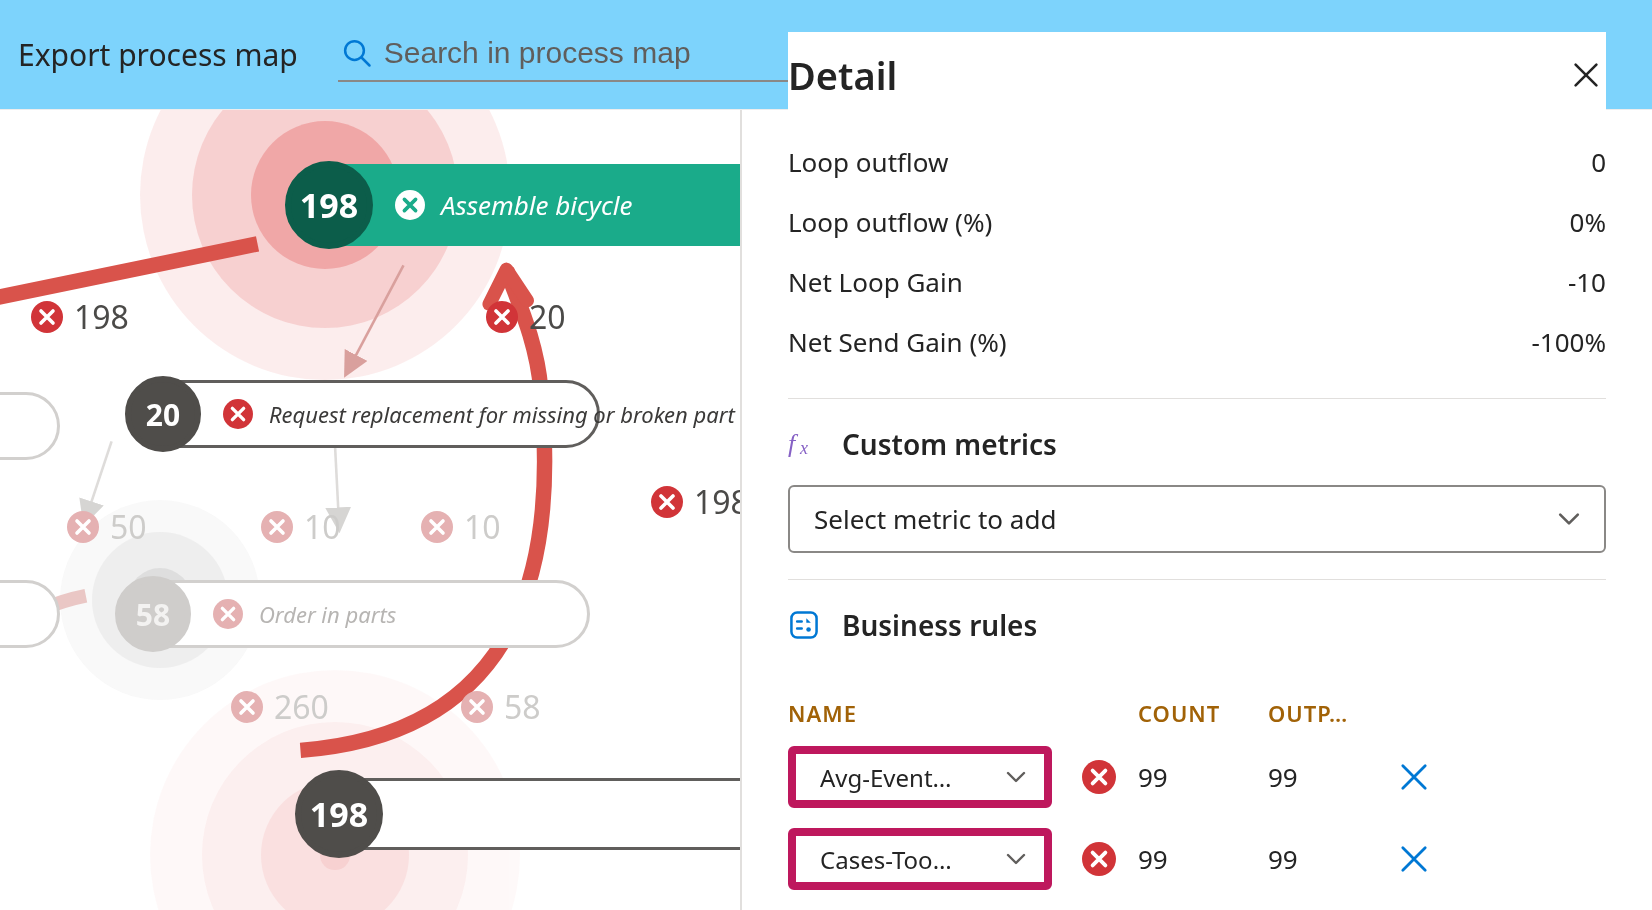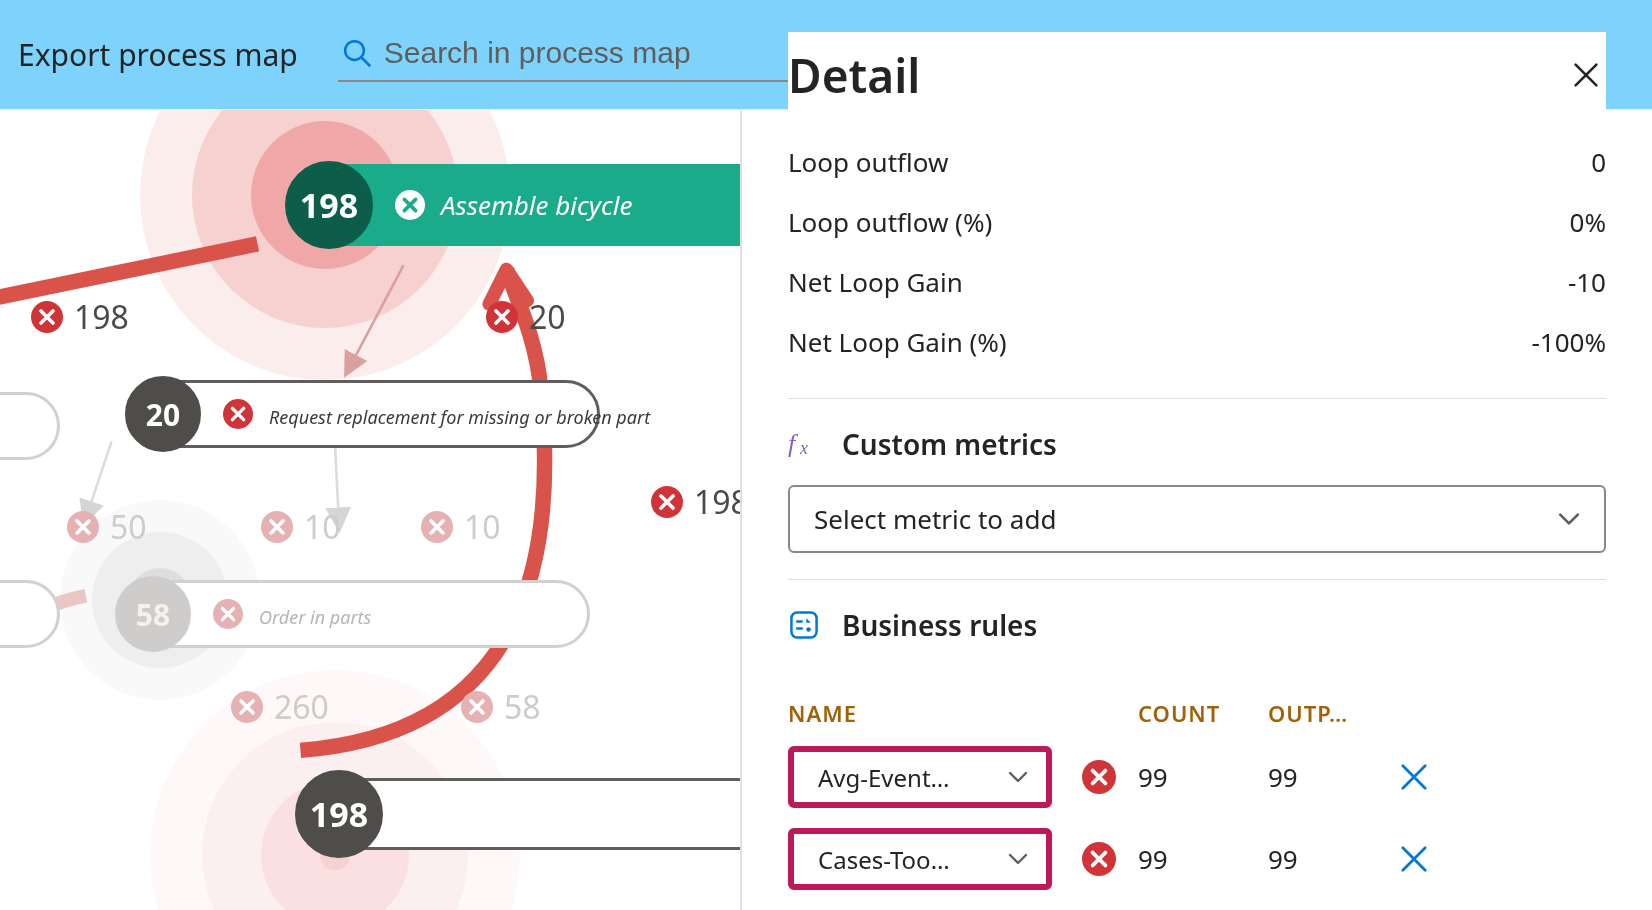--- a/index.html
+++ b/index.html
@@ -137,21 +137,21 @@
     border: 3px solid #d2d0ce;
     color: #b7b5b3;
   }
   .pill.dim .count {
     background: #cfcdcb;
     border: 6px solid #cfcdcb;
     color: #f3f2f1;
   }
   .pill.small { height: 68px; }
   .pill.small .count { width:76px; height:76px; font-size:30px; }
-  .pill.small .body { font-size:18px;align-items:flex-end; }
+  .pill.small .body { font-size:22px;align-items:flex-end; }
   .xicon, .edge-icon {
     width: 30px; height:30px; border-radius:50%;
     display:inline-flex; align-items:center; justify-content:center;
     flex-shrink:0;
   }
   .xicon svg, .edge-icon svg { width:32px; height:32px; display:block; }
   .pill.active .xicon { color:#fff;}
   .pill.active .body { font-size:26px; }
 
   .edge-label {
@@ -173,21 +173,21 @@
 
   
   .detail-header {
     display:flex; justify-content:space-between; align-items:center;
     margin-top:-102px;
     height:90px;
     background:#fff;
     position:relative;
     z-index:10;
   }
-  .detail-header h1 { font-size:46px; font-weight:600; }
+  .detail-header h1 { font-size:38px; font-weight:600; }
   .close-btn { width:40px; height:40px; display:flex; align-items:center; justify-content:center; cursor:pointer; color:#242424;}
   .close-btn svg { width:26px; height:26px; }
 
   .stat-row {
     display:flex; justify-content:space-between; align-items:center;
     font-size:26px; color:#242424; padding:12px 0;
   }
   .stat-row .val { color:#242424; }
   .divider { border:none; border-top:1px solid #e1dfdd; margin:26px 0; }
 
@@ -213,21 +213,21 @@
   .col-count { width:130px; }
   .col-output { width:130px; }
   .col-del { width:70px; }
 
   .biz-row {
     display:flex; align-items:center; margin-bottom:20px;
   }
   .biz-row .cell { display:flex; align-items:center; }
   .biz-row .col-name { gap:16px; }
   .rule-select {
-    border:6px solid #be185d; border-radius:6px;
+    border:8px solid #be185d; border-radius:6px;
     height:62px; width:264px; display:flex; align-items:center; justify-content:space-between;
     padding:0 18px 0 24px; font-size:24px; color:#242424; cursor:pointer;
   }
   .rule-select svg { width:20px; height:20px; }
   .rule-x { width:34px; height:34px; margin-left:14px;}
   .rule-x svg { width:34px; height:34px; display:block;}
   .biz-row .num { font-size:26px; }
   .del-btn { color:#0078d4; display:flex; width:32px; height:32px; align-items:center; justify-content:center; cursor:pointer;}
   .del-btn svg { width:28px; height:28px; }
 </style>
@@ -446,21 +446,21 @@
     </div>
     <div class="stat-row">
       <span>Loop outflow (%)</span>
       <span class="val">0%</span>
     </div>
     <div class="stat-row">
       <span>Net Loop Gain</span>
       <span class="val">-10</span>
     </div>
     <div class="stat-row">
-      <span>Net Loop Gain (%)</span>
+      <span>Net Send Gain (%)</span>
       <span class="val">-100%</span>
     </div>
 
     <hr class="divider">
 
     <div class="section-head">
       <span class="icon">
         <svg viewBox="0 0 32 32">
             <text x="0" y="24" font-family="serif" font-style="italic" font-size="26" fill="#8661c5">f</text>
             <text x="12" y="26" font-family="serif" font-style="italic" font-size="18" fill="#8661c5">x</text>

